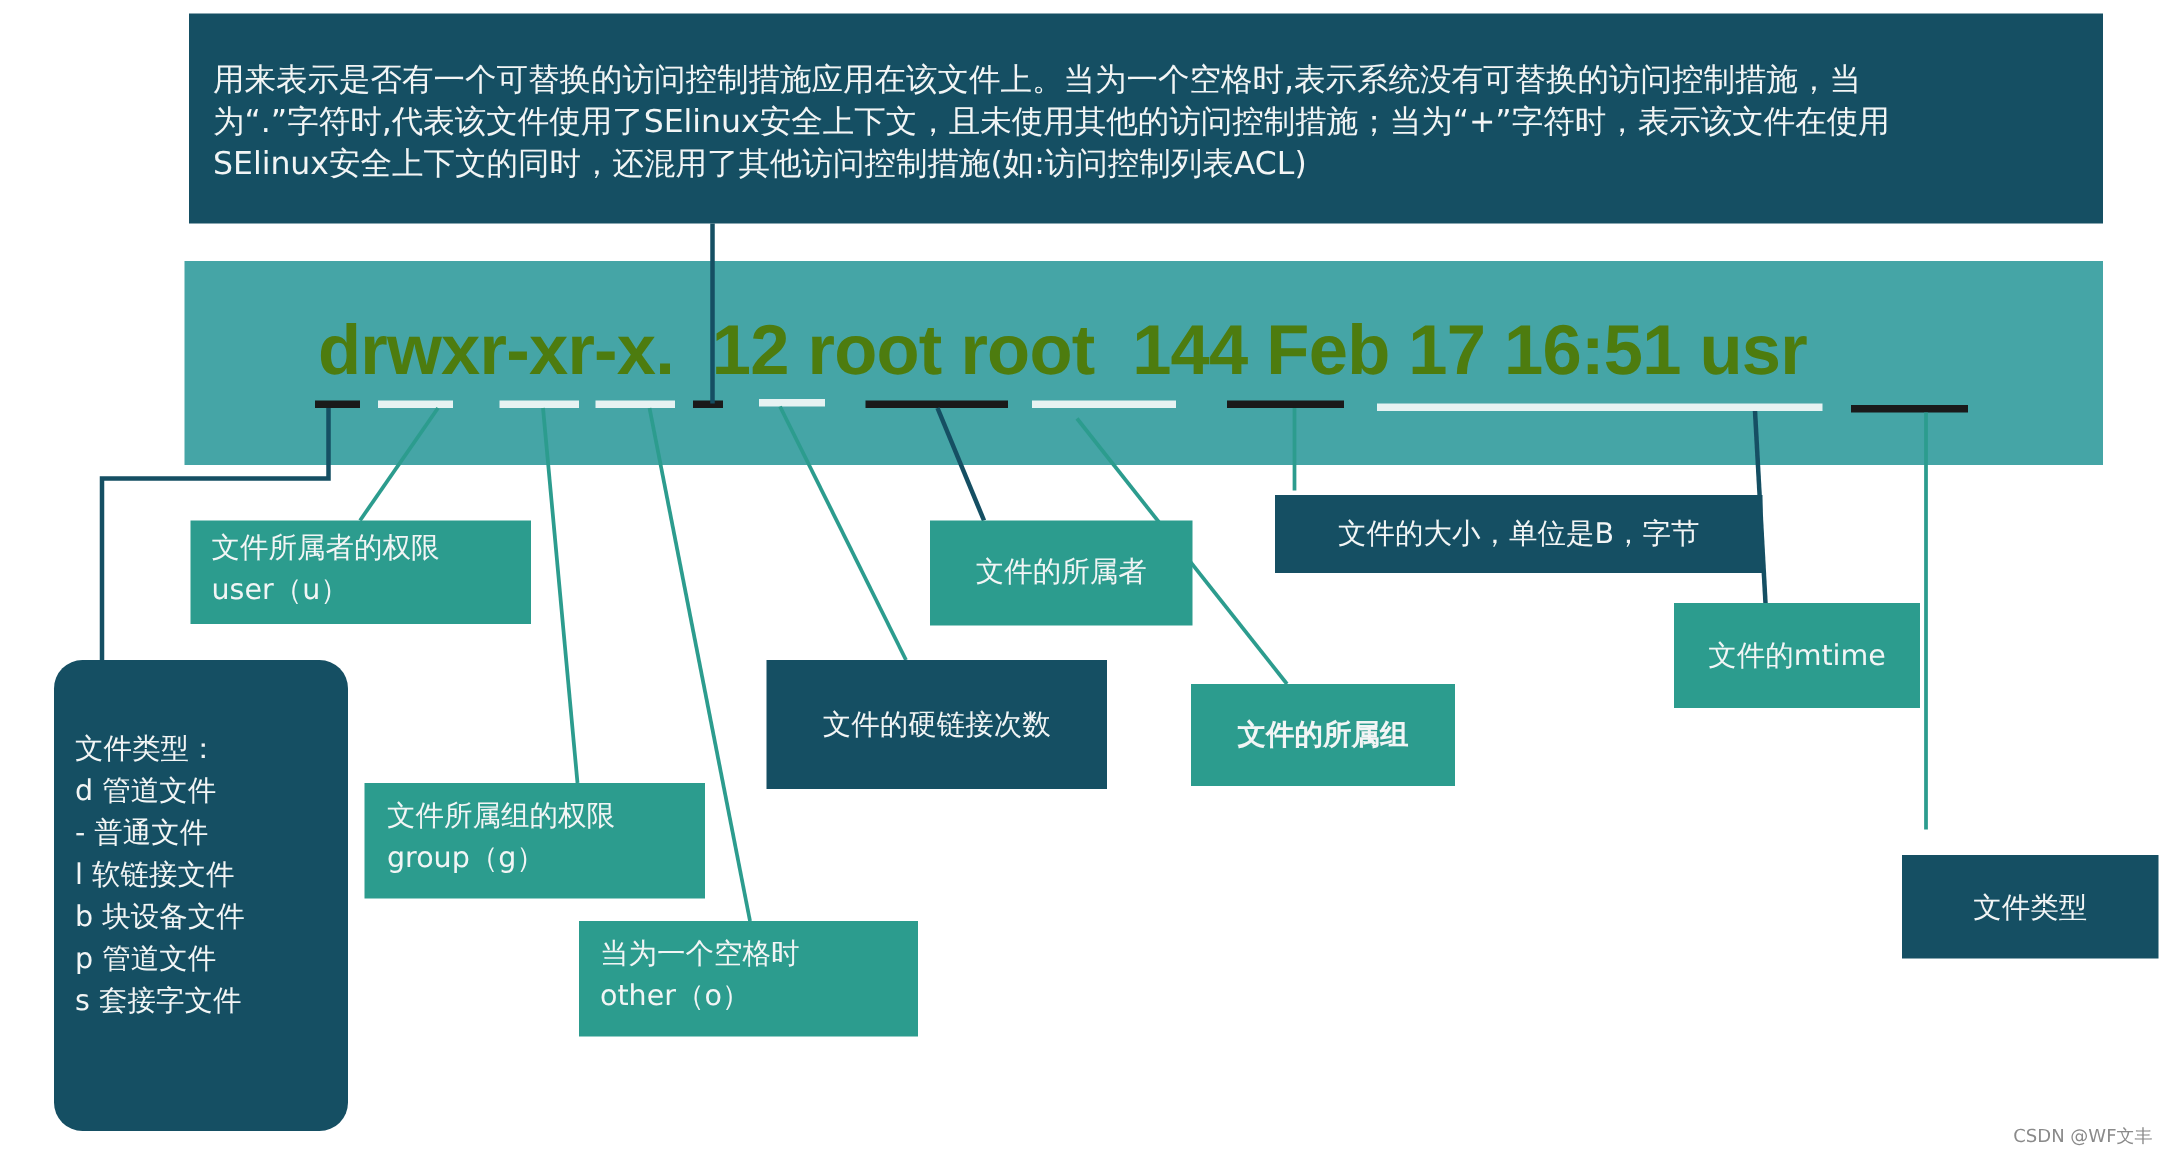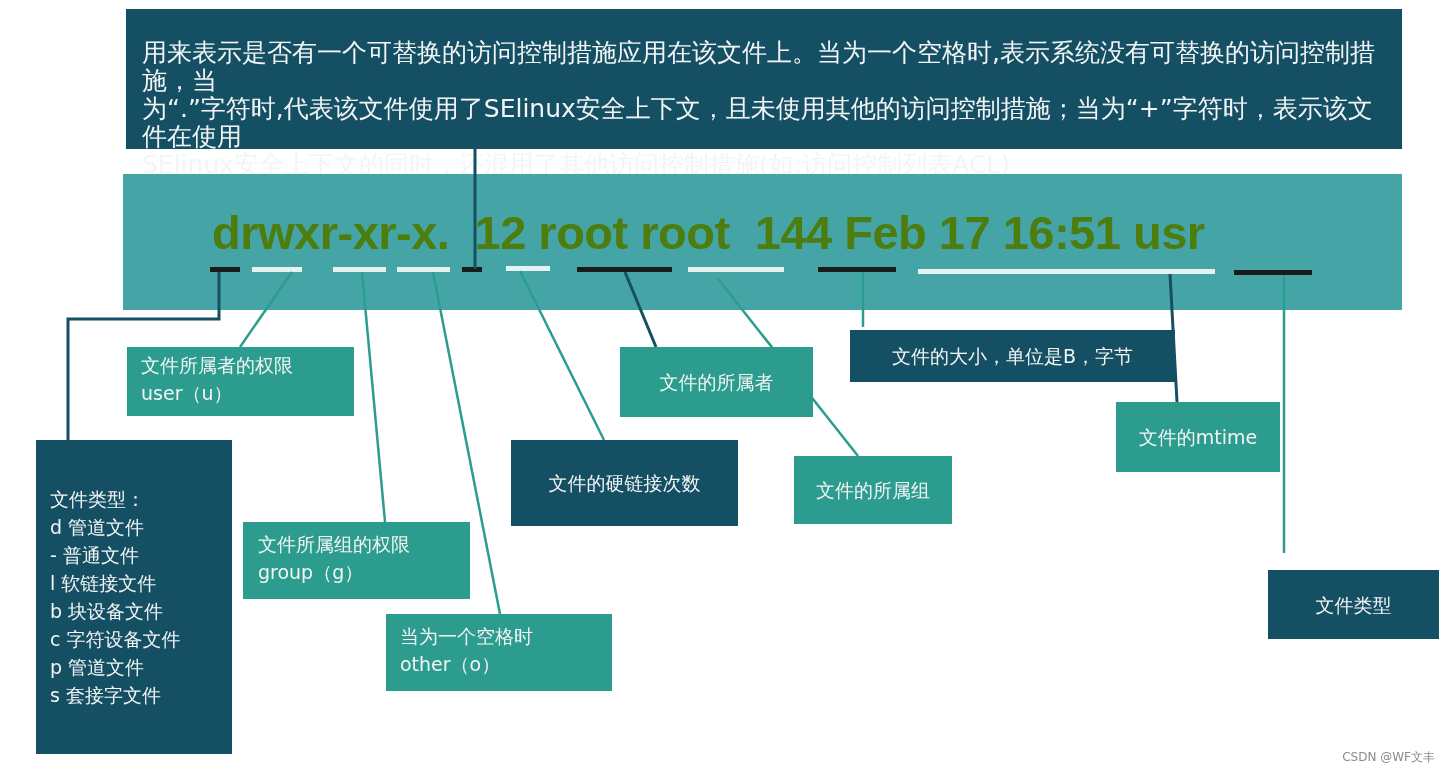--- a/index.html
+++ b/index.html
@@ -3,21 +3,21 @@
 <meta charset="utf-8">
 <style>
   html, body { margin:0; padding:0; background:#ffffff; }
   body { width:1449px; height:772px; position:relative; overflow:hidden;
          font-family:"DejaVu Sans", "Liberation Sans", sans-serif; }
   .box { position:absolute; color:#f2f5f5; box-sizing:border-box; }
   .dark { background:#154f63; }
   .teal { background:#2c9c8e; }
   .banner { position:absolute; background:#45a5a6; }
   .top-note { left:126px; top:9px; width:1276px; height:140px; padding:30px 16px 0 16px;
-              font-size:25px; line-height:28px; }
+              font-size:21px; line-height:28px; }
   .lsline { position:absolute; top:205px; left:212px; font-family:"Liberation Sans", sans-serif;
             font-weight:bold; font-size:47px; color:#4d7c0f; white-space:pre; letter-spacing:-0.5px; }
   .lbl { font-size:19px; line-height:28px; }
   .center { display:flex; align-items:center; justify-content:center;margin-left:21px; }
   svg.lines { position:absolute; left:0; top:0; }
   .wm { position:absolute; right:14px; bottom:6px; font-size:12px; color:#8a8a8a; }
   .seg { position:absolute; }
 </style>
 </head>
 <body>
@@ -61,27 +61,26 @@
 
   <line x1="718" y1="279" x2="858" y2="456" stroke="#2c9c8e" stroke-width="2.5"></line>
 
   <line x1="863" y1="272" x2="863" y2="327" stroke="#2c9c8e" stroke-width="2.5"></line>
 
   <line x1="1170" y1="274" x2="1177" y2="402" stroke="#154f63" stroke-width="3"></line>
 
   <line x1="1284" y1="275" x2="1284" y2="553" stroke="#2c9c8e" stroke-width="2.5"></line>
 </svg>
 
-<div class="box dark lbl" style="left:36px; top:440px; width:196px; height:314px; padding:45px 0 0 14px;">
+<div class="box dark lbl" style="left:36px; top:440px; width:196px; height:314px; padding:45px 0 0 14px;border-radius:19px;">
   <div>文件类型：</div>
   <div>d 管道文件</div>
   <div>- 普通文件</div>
   <div>l 软链接文件</div>
   <div>b 块设备文件</div>
-  <div>c 字符设备文件</div>
   <div>p 管道文件</div>
   <div>s 套接字文件</div>
 </div>
 
 <div class="box teal lbl" style="left:127px; top:347px; width:227px; height:69px; padding:4px 0 0 14px;">
   <div>文件所属者的权限</div>
   <div>user（u）</div>
 </div>
 
 <div class="box teal lbl" style="left:243px; top:522px; width:227px; height:77px; padding:8px 0 0 15px;">
@@ -91,25 +90,25 @@
 
 <div class="box teal lbl" style="left:386px; top:614px; width:226px; height:77px; padding:8px 0 0 14px;">
   <div>当为一个空格时</div>
   <div>other（o）</div>
 </div>
 
 <div class="box dark lbl center" style="left:490px; top:440px; width:227px; height:86px;">
   <span>文件的硬链接次数</span>
 </div>
 
-<div class="box teal lbl center" style="left:599px; top:347px; width:193px; height:70px;">
+<div class="box teal lbl center" style="left:599px; top:347px; width:175px; height:70px;font-family:Liberation Mono, monospace;">
   <span>文件的所属者</span>
 </div>
 
-<div class="box teal lbl center" style="left:773px; top:456px; width:158px; height:68px;">
+<div class="box teal lbl center" style="left:773px; top:456px; width:176px; height:68px;font-weight:bold;">
   <span>文件的所属组</span>
 </div>
 
 <div class="box dark lbl center" style="left:829px; top:330px; width:325px; height:52px;">
   <span>文件的大小，单位是B，字节</span>
 </div>
 
 <div class="box teal lbl center" style="left:1095px; top:402px; width:164px; height:70px;">
   <span>文件的mtime</span>
 </div>

